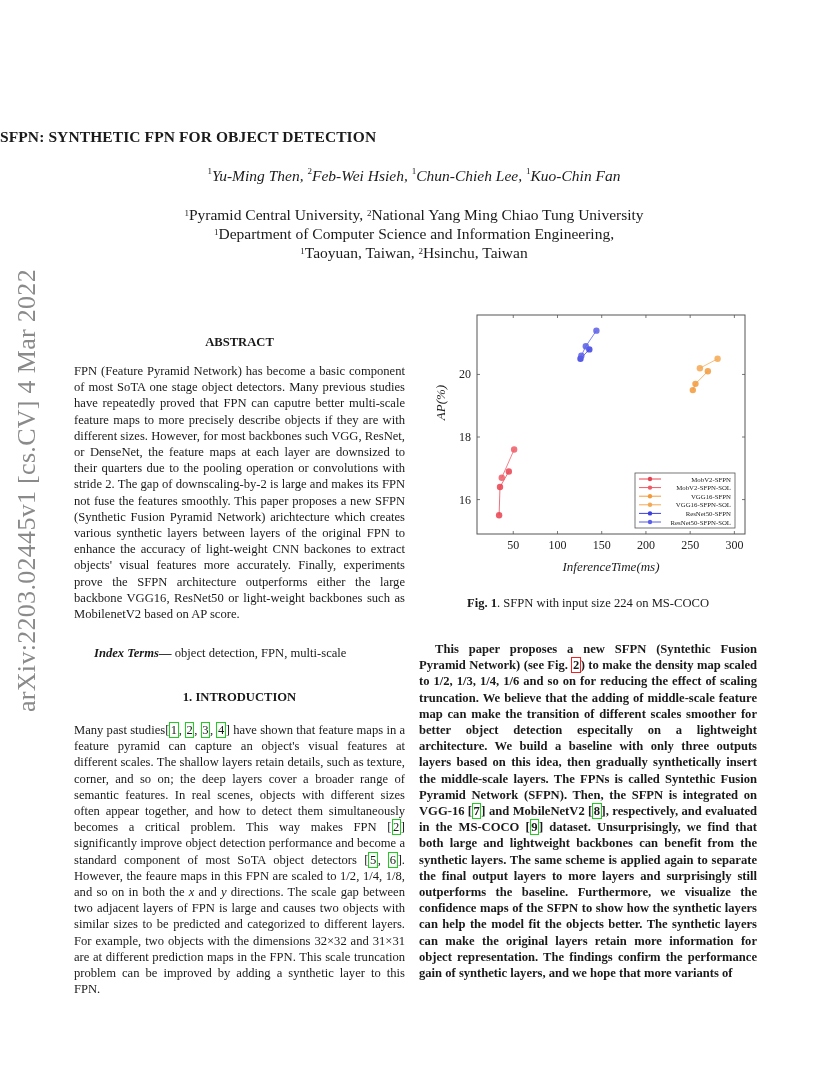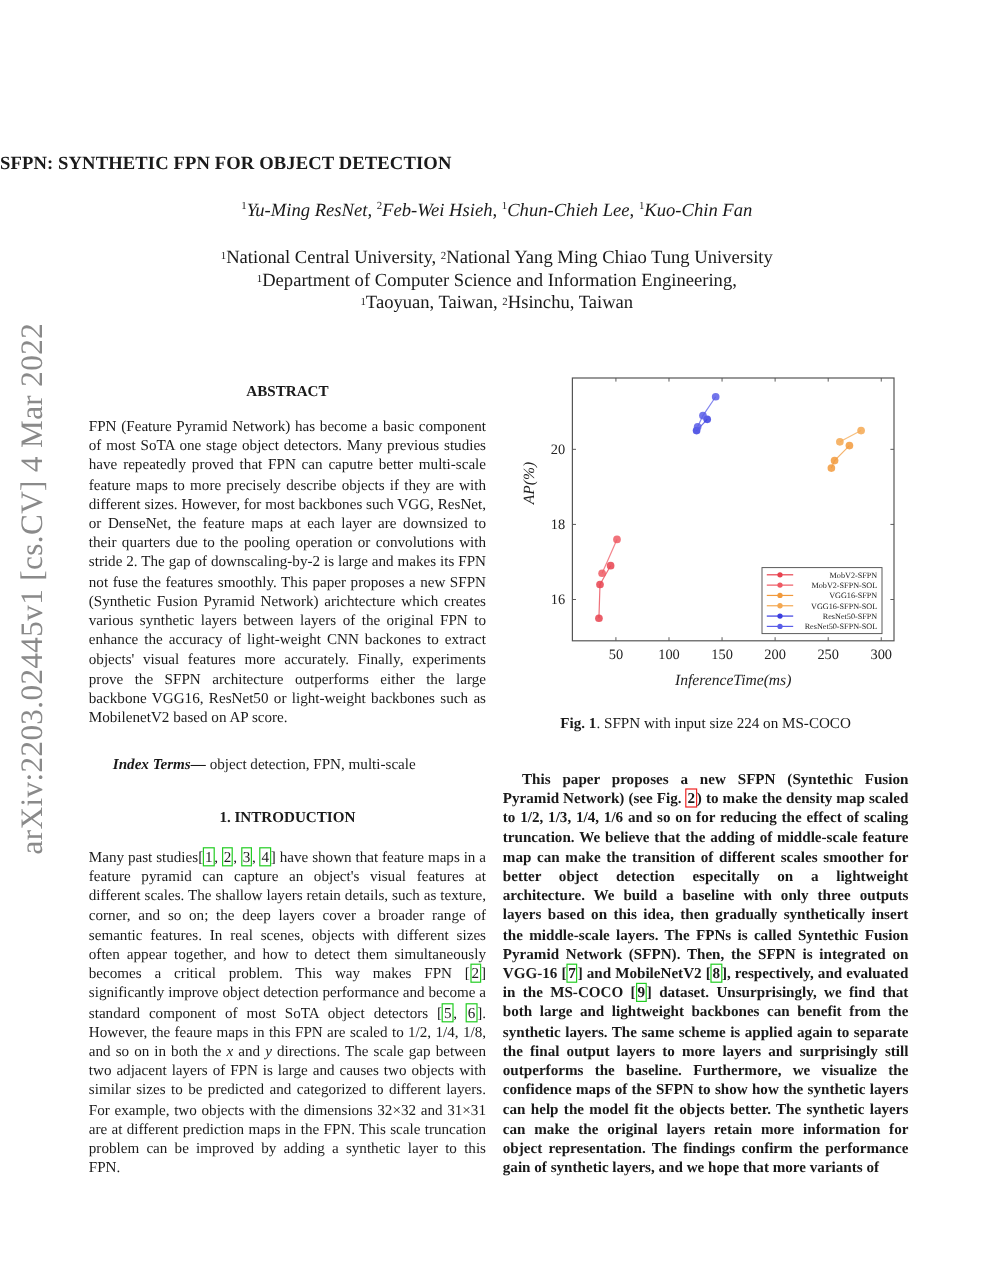--- a/index.html
+++ b/index.html
@@ -6,45 +6,45 @@
   body { width:828px; height:1072px; position:relative; overflow:hidden;
          font-family:"Liberation Serif", serif; color:#1a1a1a; }
   .abs { position:absolute; }
   .title { left:0; width:828px; top:128px; font-weight:bold; font-size:15.5px; letter-spacing:0.1px; }
   .authors { left:0; width:828px; top:167px; text-align:center; font-style:italic; font-size:15.5px; }
   .affil { left:0; width:828px; top:205px; text-align:center; font-size:15.5px; line-height:19px; }
   sup { font-size:9px; vertical-align:top; position:relative; top:-1px; font-style:normal; }
   .arxiv { left:-183px; top:482px; width:420px; height:40px; transform:rotate(-90deg); transform-origin:center center;
            font-size:26px; color:#8a8a8a; text-align:center; white-space:nowrap; letter-spacing:0.3px; line-height:40px; }
   .col { font-size:12.6px; line-height:16.2px; text-align:justify; }
-  .left-col { left:74px; width:331px; }
+  .left-col { left:74px; width:331px;margin-top:16px; }
   .right-col { left:419px; width:338px;font-weight:bold; }
   .heading { text-align:center; font-weight:bold; font-size:12.6px; }
   .cite { border:1px solid #22cc22; padding:0 0.5px; }
   .cite-red { border:1px solid #ee2222; padding:0 0.5px; }
   .idx b { font-style:italic; }
   .caption { left:419px; width:338px; top:596px; text-align:center; font-size:12.6px; }
   svg text { font-family:"Liberation Serif", serif; }
 </style>
 </head>
 <body>
 
 <div class="abs arxiv">arXiv:2203.02445v1  [cs.CV]  4 Mar 2022</div>
 
 <div class="abs title">SFPN: SYNTHETIC FPN FOR OBJECT DETECTION</div>
 
 <div class="abs authors">
-  <span><sup>1</sup><span>Yu-Ming ResNet,</span></span>
+  <span><sup>1</sup><span>Yu-Ming Then,</span></span>
   <span><sup>2</sup><span>Feb-Wei Hsieh,</span></span>
   <span><sup>1</sup><span>Chun-Chieh Lee,</span></span>
   <span><sup>1</sup><span>Kuo-Chin Fan</span></span>
 </div>
 
 <div class="abs affil">
-  <div><sup>1</sup><span>National Central University, </span><sup>2</sup><span>National Yang Ming Chiao Tung University</span></div>
+  <div><sup>1</sup><span>Pyramid Central University, </span><sup>2</sup><span>National Yang Ming Chiao Tung University</span></div>
   <div><sup>1</sup><span>Department of Computer Science and Information Engineering,</span></div>
   <div><sup>1</sup><span>Taoyuan, Taiwan, </span><sup>2</sup><span>Hsinchu, Taiwan</span></div>
 </div>
 
 <div class="abs col left-col heading" style="top:318px;">ABSTRACT</div>
 <div class="abs col left-col" style="top:347px;">FPN (Feature Pyramid Network) has become a basic component of most SoTA one stage object detectors. Many previous studies have repeatedly proved that FPN can caputre better multi-scale feature maps to more precisely describe objects if they are with different sizes.  However, for most backbones such VGG, ResNet, or DenseNet, the feature maps at each layer are downsized to their quarters due to the pooling operation or convolutions with stride 2.  The gap of downscaling-by-2 is large and makes its FPN not fuse the features smoothly.  This paper proposes a new SFPN (Synthetic Fusion Pyramid Network) arichtecture which creates various synthetic layers between layers of the original FPN to enhance the accuracy of light-weight CNN backones to extract objects' visual features more accurately. Finally, experiments prove the SFPN architecture outperforms either the large backbone VGG16, ResNet50 or light-weight backbones such as MobilenetV2 based on AP score.</div>
 <div class="abs col left-col idx" style="top:629px; left:94px; width:311px;"><b>Index Terms—</b><span> object detection, FPN, multi-scale</span></div>
 
 <div class="abs col left-col heading" style="top:673px;">1.  INTRODUCTION</div>
 <div class="abs col left-col" style="top:706px;">

